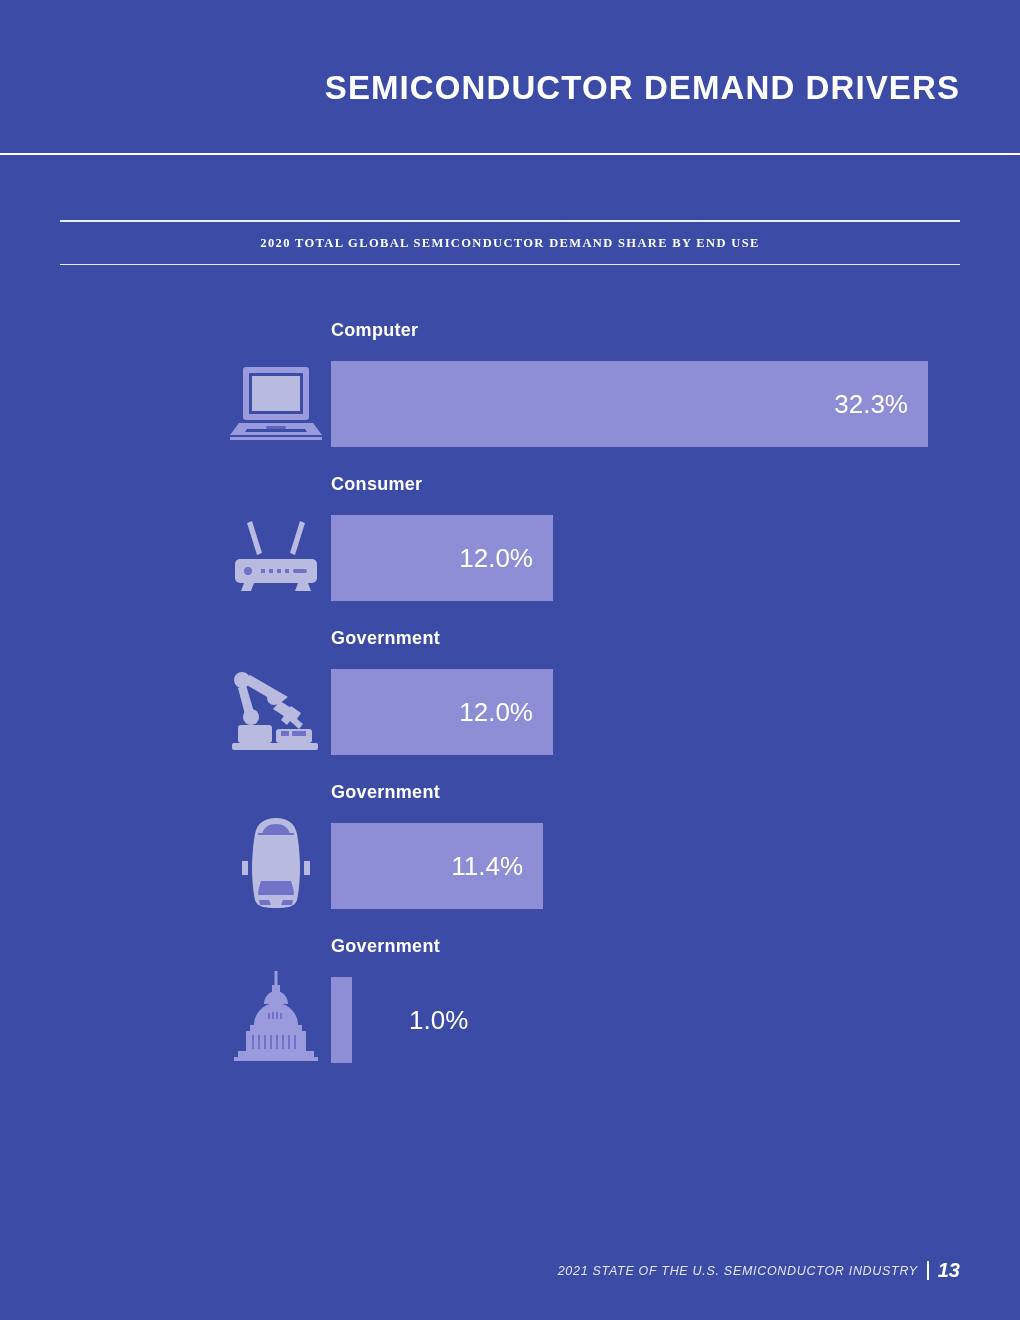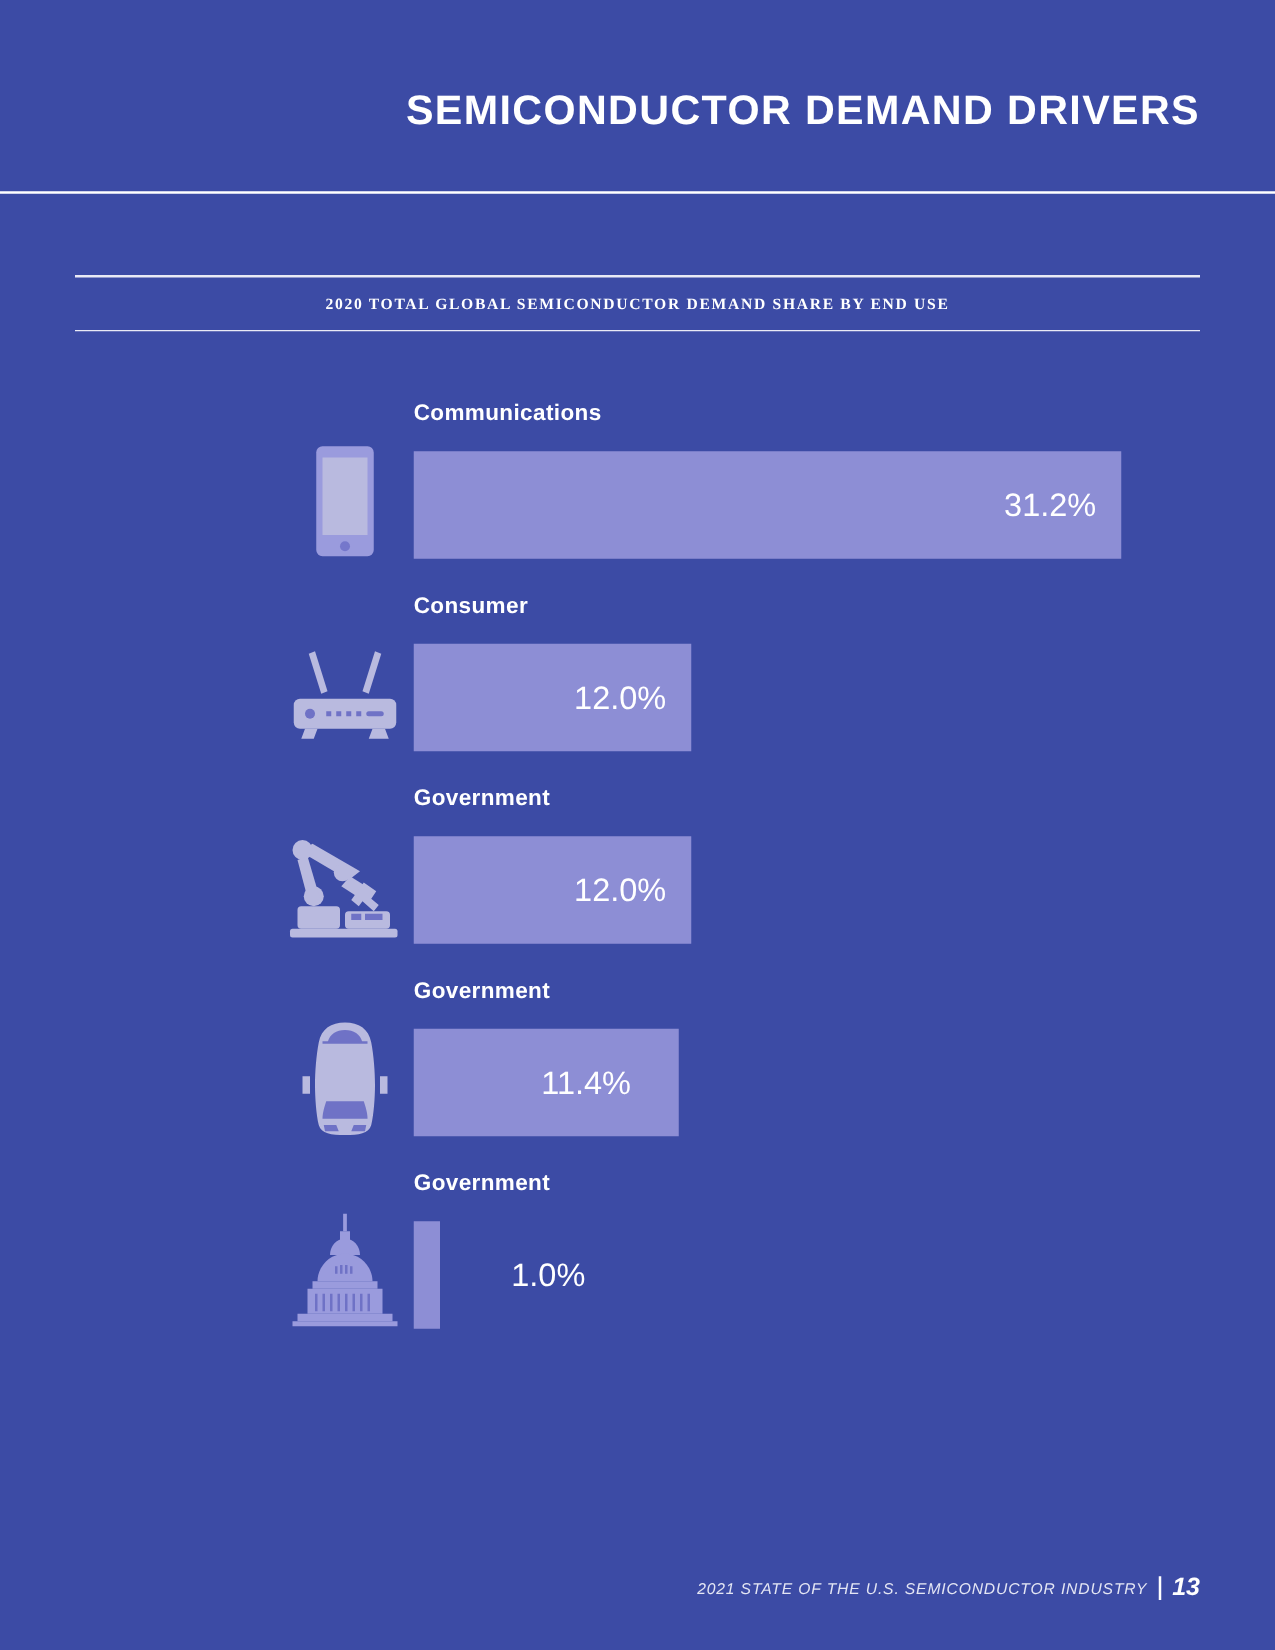--- a/index.html
+++ b/index.html
@@ -156,35 +156,37 @@
 <div class="header-rule"></div>
 
 <div class="section-block">
   <div class="section-rule"></div>
   <div class="section-title">2020 TOTAL GLOBAL SEMICONDUCTOR DEMAND SHARE BY END USE</div>
   <div class="section-rule"></div>
 </div>
 
 <div class="chart">
 
-
-  <div class="chart-row">
-    <div class="row-label">Communications</div>
+  <div class="chart-row">
+    <div class="row-label">Computer</div>
     <div class="row-icon">
       <svg viewBox="0 0 96 96" xmlns="http://www.w3.org/2000/svg">
         <g fill="#9a9bdd">
-          <rect x="25" y="4" width="46" height="88" rx="5"></rect>
-          <rect x="30" y="13" width="36" height="62" fill="#b9badf"></rect>
-          <circle cx="48" cy="84" r="4" fill="#7577cb"></circle>
-        </g>
-      </svg>
-    </div>
-    <div class="bar" style="width: 566px; background: rgb(141, 142, 213);"></div>
-    <div class="bar-value" style="left: 787px; width: 90px; text-align: right;">31.2%</div>
-  </div>
+          <path d="M18 14h60a3 3 0 0 1 3 3v47a3 3 0 0 1-3 3H18a3 3 0 0 1-3-3V17a3 3 0 0 1 3-3zm3 6v41h54V20H21z"></path>
+          <rect x="24" y="23" width="48" height="35" fill="#b9badf"></rect>
+          <path d="M11 70h74l9 12H2l9-12zm8 6-2 3h62l-2-3H19z"></path>
+          <rect x="38" y="73" width="20" height="3" rx="1.4" fill="#5d63bb"></rect>
+          <path d="M2 84h92v3H2z"></path>
+        </g>
+      </svg>
+    </div>
+    <div class="bar" style="width: 597px; background: rgb(141, 142, 213);"></div>
+    <div class="bar-value" style="left: 818px; width: 90px; text-align: right;">32.3%</div>
+  </div>
+
 
   <div class="chart-row">
     <div class="row-label">Consumer</div>
     <div class="row-icon">
       <svg viewBox="0 0 96 96" xmlns="http://www.w3.org/2000/svg">
         <g fill="#b9badf">
           <path d="M19 16l5-2 10 32-5 2z"></path>
           <path d="M77 16l-5-2-10 32 5 2z"></path>
           <path d="M12 52h72a5 5 0 0 1 5 5v14a5 5 0 0 1-5 5H12a5 5 0 0 1-5-5V57a5 5 0 0 1 5-5z"></path>
           <path d="M16 76h10l-3 8H13l3-8zm54 0h10l3 8H67l3-8z"></path>
@@ -239,21 +241,21 @@
         </g>
         <g fill="#6f72c6">
           <path d="M48 9c7 0 12 3 14 10H34c2-7 7-10 14-10z"></path>
           <path d="M33 66h30c2 6 3 10 3 14H30c0-4 1-8 3-14z"></path>
           <path d="M30 18h36v2H30z"></path>
           <path d="M31 85h10l2 5H32zm24 0h10l-1 5H53z"></path>
         </g>
       </svg>
     </div>
     <div class="bar" style="width: 212px; background: rgb(141, 142, 213);"></div>
-    <div class="bar-value" style="left: 433px; width: 90px; ">11.4%</div>
+    <div class="bar-value" style="left: 433px; width: 90px; text-align: right;">11.4%</div>
   </div>
 
   <div class="chart-row">
     <div class="row-label">Government</div>
     <div class="row-icon">
       <svg viewBox="0 0 96 96" xmlns="http://www.w3.org/2000/svg">
         <g fill="#9a9bdd">
           <path d="M46.5 2h3v14h-3z"></path>
           <path d="M44 16h8v8h-8z"></path>
           <path d="M48 22c7 0 12 6 12 13H36c0-7 5-13 12-13z"></path>

